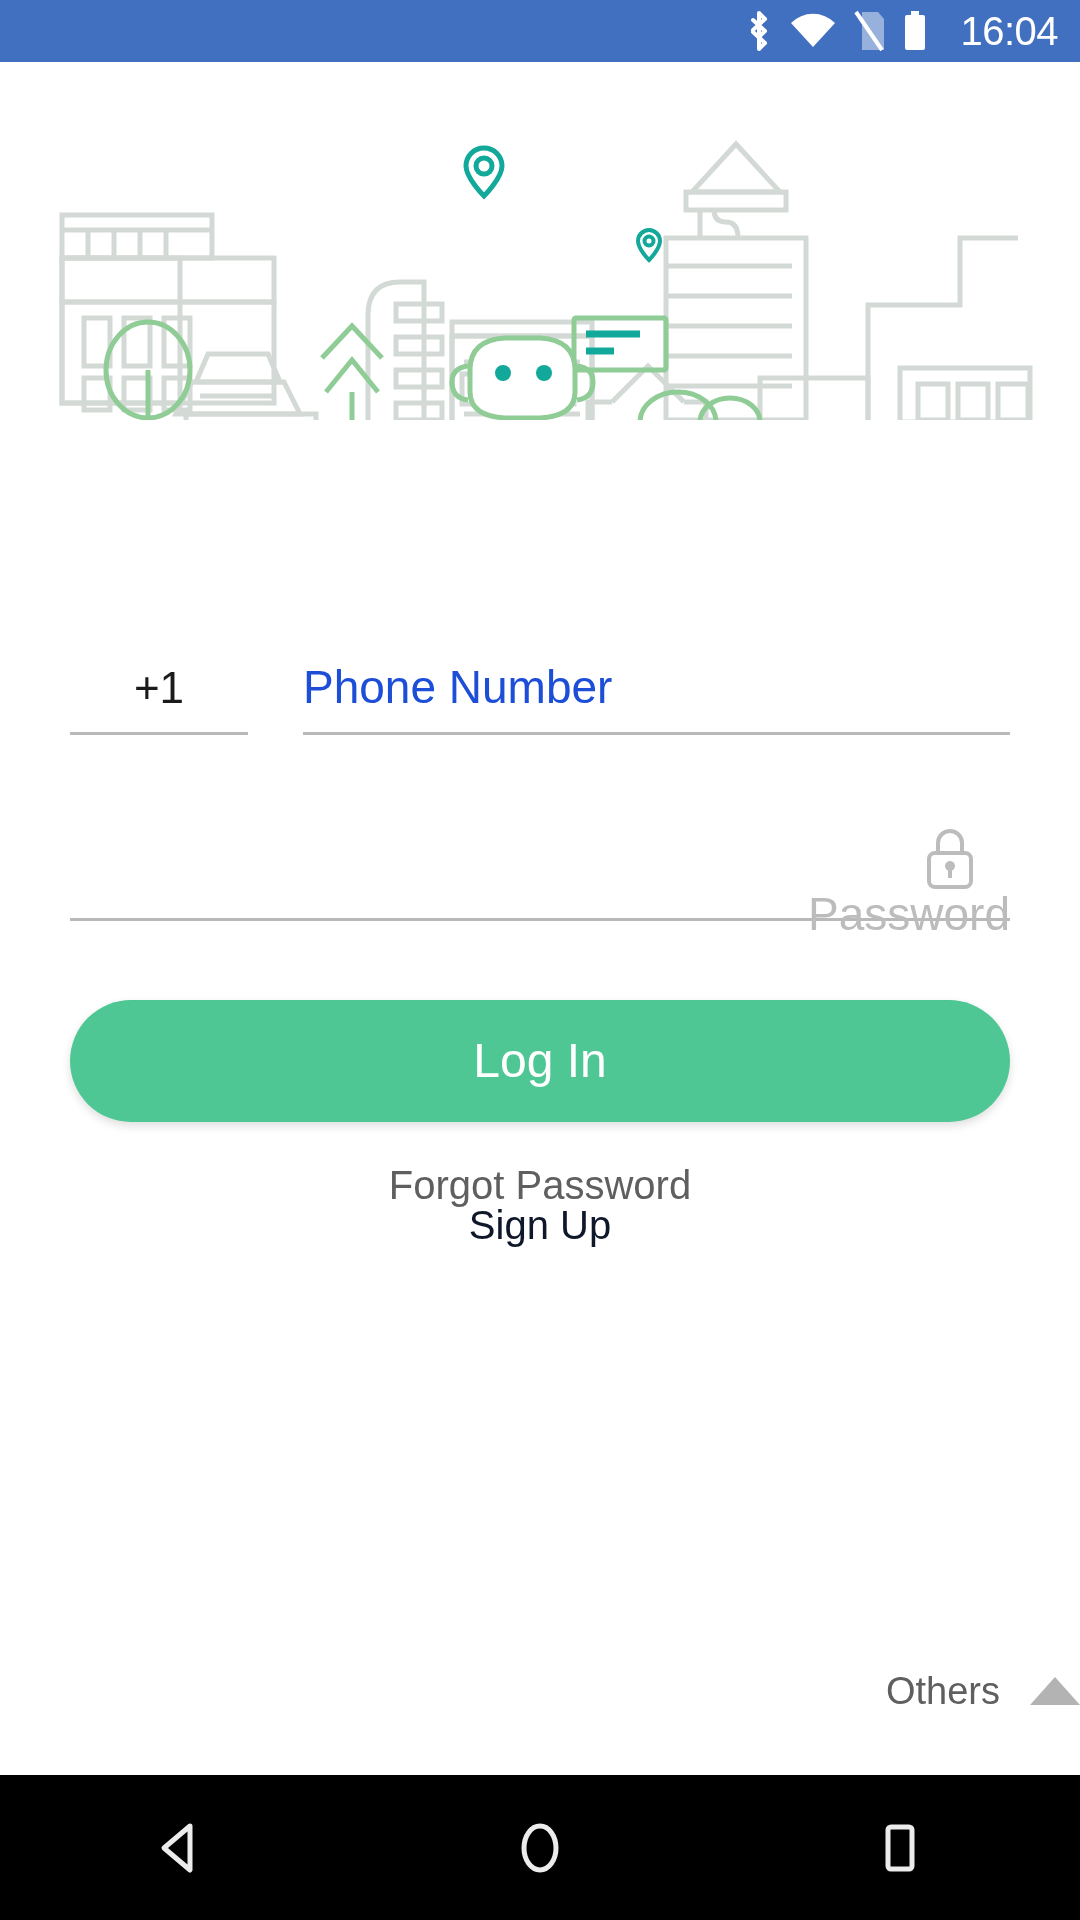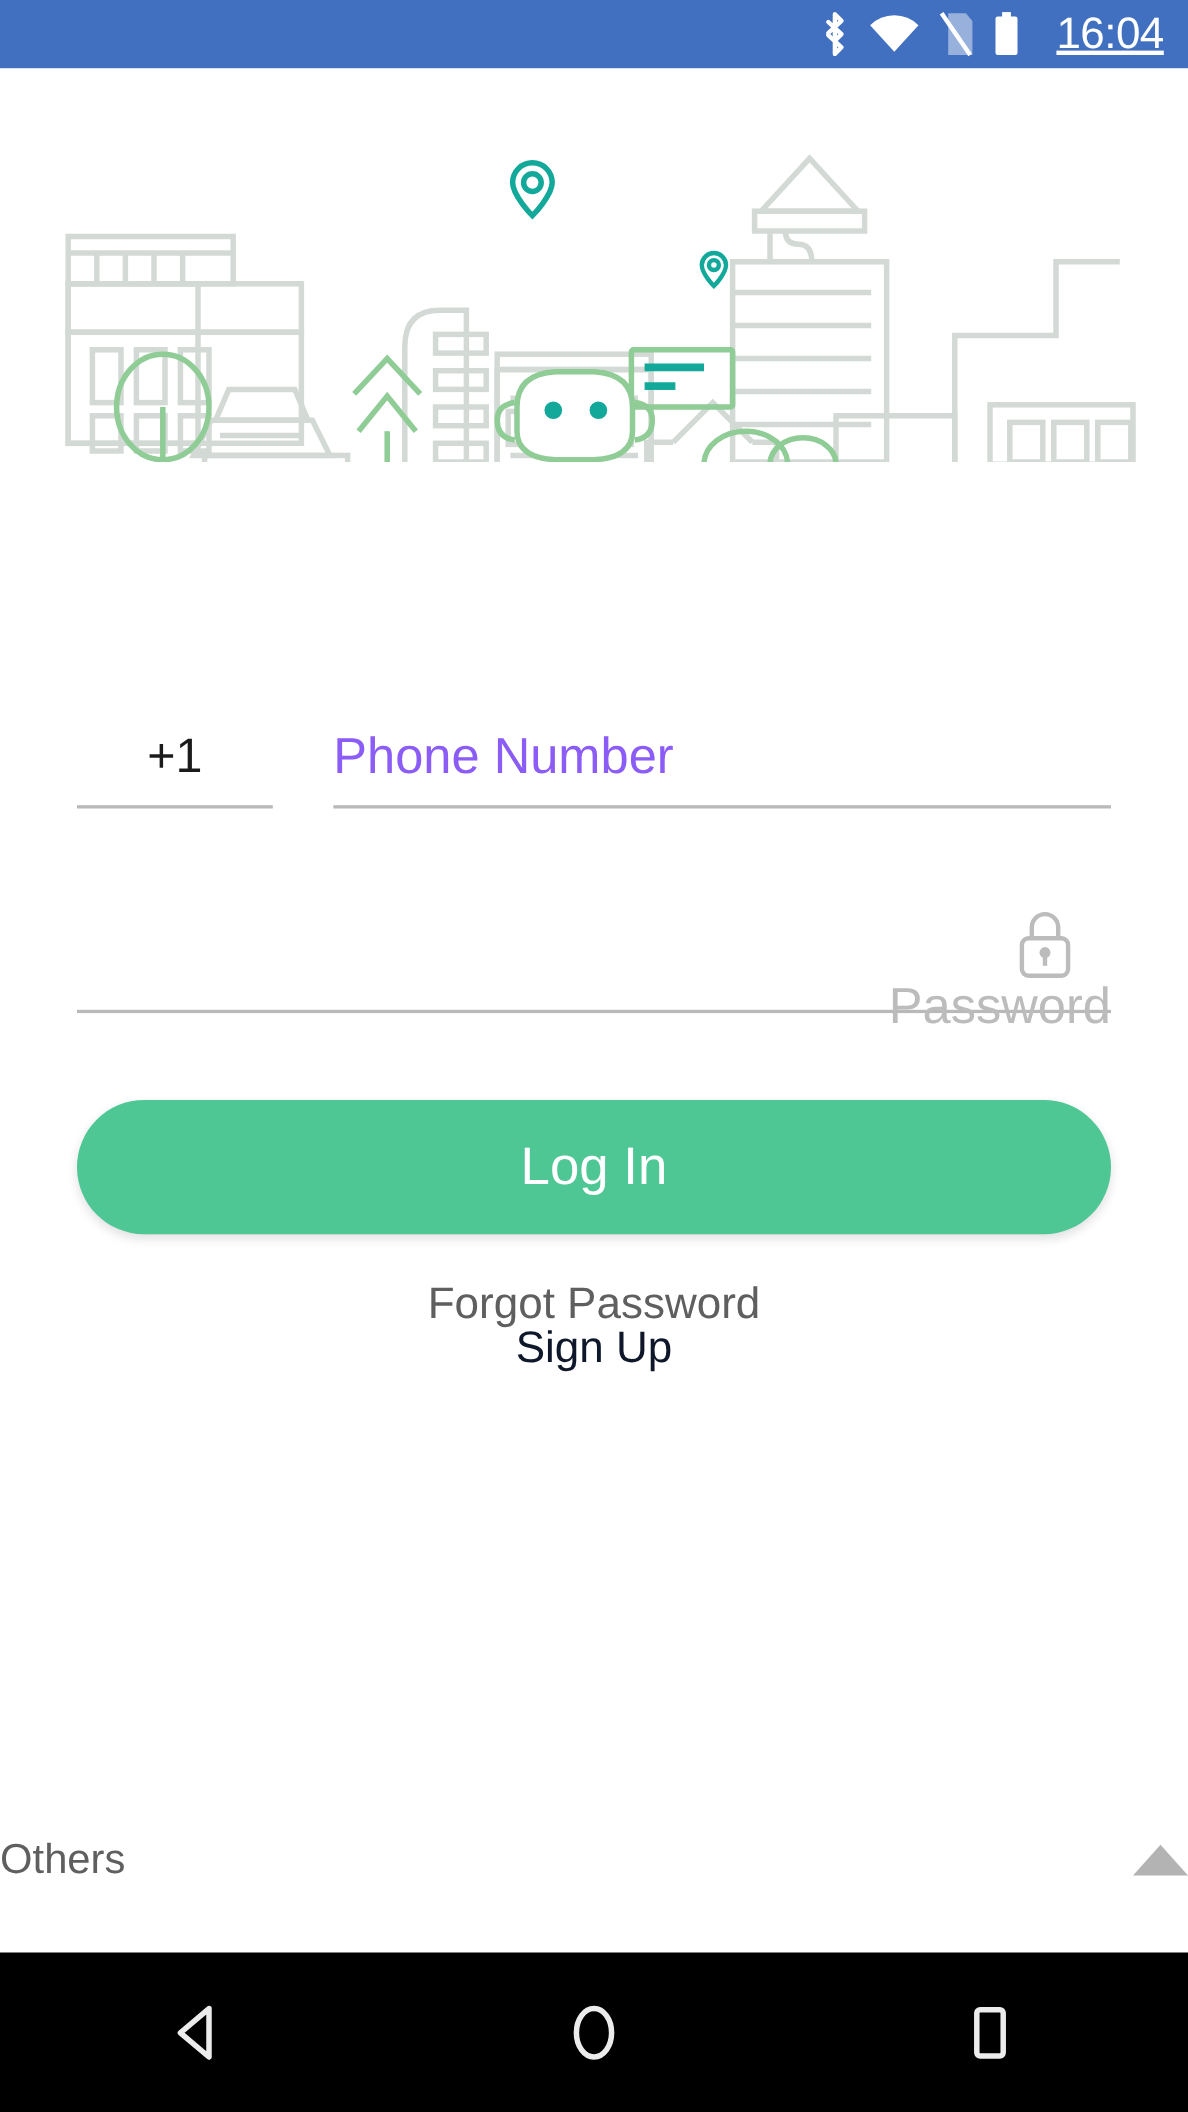--- a/index.html
+++ b/index.html
@@ -32,21 +32,20 @@
   .status-icons { display: flex; align-items: center; gap: 16px; }
   .status-icons svg { display: block; }
   .status-clock {
     color: #ffffff;
     font-size: 40px;
     font-weight: 400;
     letter-spacing: -0.5px;
     margin-left: 16px;
     line-height: 1;
     font-family: "Liberation Sans", sans-serif;
-    text-decoration: underline;
   }
 
   
   .illustration {
     position: absolute;
     top: 130px; left: 0;
     width: 1080px;
     height: 290px;
   }
   .illustration svg { display: block; width: 1080px; height: 290px; }
@@ -76,21 +75,21 @@
     line-height: 1;
   }
   .phone-field {
     flex: 1;
     margin-left: 55px;
     border-bottom: 3px solid #b9b9b9;
     padding-bottom: 22px;
   }
   .phone-placeholder {
     font-size: 46px;
-    color: #8b5cf6;
+    color: #1d4ed8;
     line-height: 1;
   }
 
   .password-row {
     display: flex;
     align-items: flex-end;
     margin: 90px 70px 0 70px;
     border-bottom: 3px solid #b9b9b9;
     padding-bottom: 24px;
     height: 96px;
@@ -168,21 +167,22 @@
   }
 
   
   .others-row {
     position: absolute;
     top: 1672px;
     left: 0;
     width: 1080px;
     display: flex;
     align-items: center;
-    justify-content: space-between;
+    justify-content: flex-end;
+    gap: 30px;
     cursor: pointer;
   }
   .others-label {
     font-size: 38px;
     color: #5f5f5f;
     line-height: 1;
   }
   .others-caret {
     width: 0; height: 0;
     border-left: 25px solid transparent;

